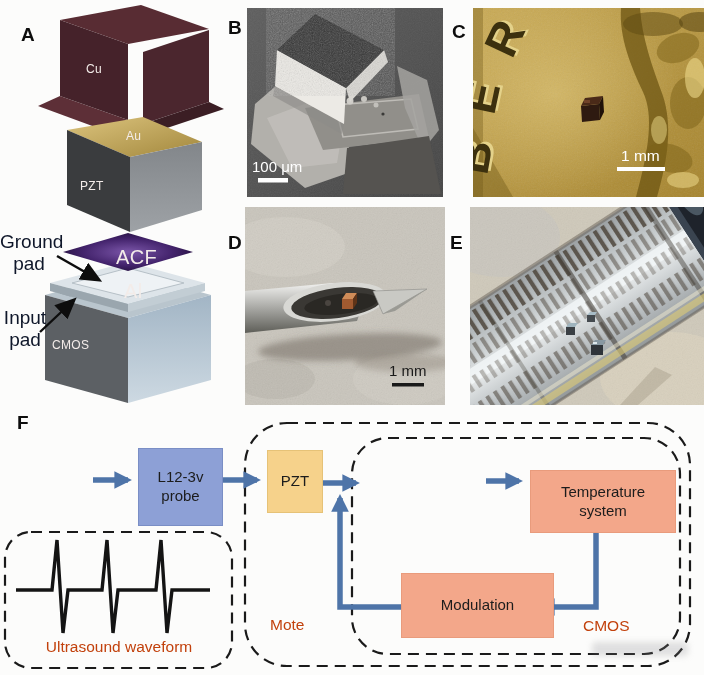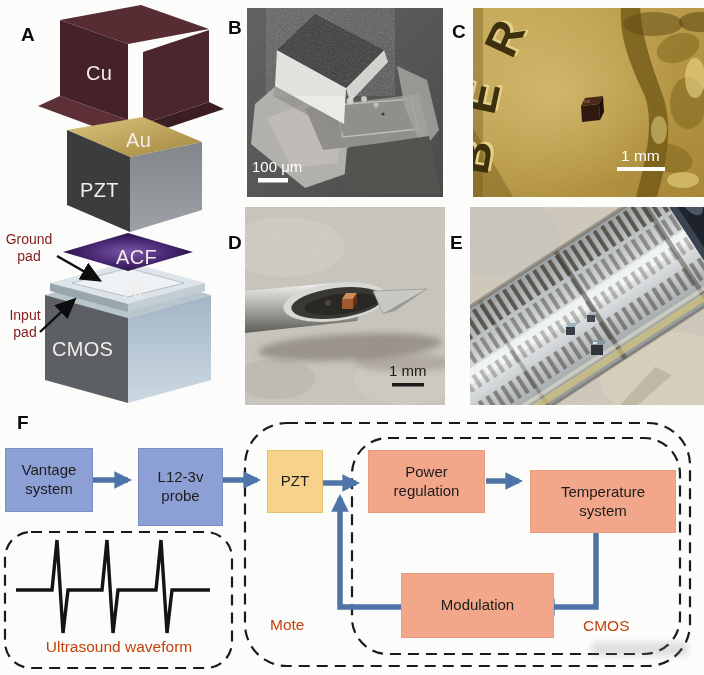--- a/index.html
+++ b/index.html
@@ -1,21 +1,21 @@
 <!DOCTYPE html>
 <html style="--flow-box-blue: #8da0d6; --flow-box-yellow: #f6d28b; --flow-box-salmon: #f3a78a; --arrow-blue: #4e74a8; --cu-layer: #48252c; --au-layer: #c3a860; --pzt-layer: #3b3d3f; --acf-layer: #3d2060; --al-layer: #dfe6ea; --cmos-layer: #9fb4c4;"><head>
 <meta charset="utf-8">
 <style>
   html,body{margin:0;padding:0;background:#ffffff;}
   .figure{position:relative;width:704px;height:675px;background:#fcfcfb;overflow:hidden;
           font-family:"Liberation Sans",sans-serif;}
   .abs{position:absolute;}
   .plabel{position:absolute;font-weight:bold;font-size:19px;color:#0d0d0d;line-height:1;}
-  .layer-label{position:absolute;font-size:20px;color:#f3ece9;line-height:1;letter-spacing:.3px;}
-  .ann-label{position:absolute;font-size:14px;color:#7f1d1d;text-align:center;line-height:1.18;}
+  .layer-label{position:absolute;font-size:12px;color:#f3ece9;line-height:1;letter-spacing:.3px;}
+  .ann-label{position:absolute;font-size:19px;color:#0f172a;text-align:center;line-height:1.18;}
   .fbox{position:absolute;display:flex;align-items:center;justify-content:center;text-align:center;
         font-size:15px;line-height:1.25;color:#1c1c1c;}
   .fbox.blue{background:var(--flow-box-blue,#8da0d6);box-shadow:inset 0 0 0 1px rgba(40,60,120,.18);}
   .fbox.yellow{background:var(--flow-box-yellow,#f6d28b);box-shadow:inset 0 0 0 1px rgba(160,120,30,.18);}
   .fbox.salmon{background:var(--flow-box-salmon,#f3a78a);box-shadow:inset 0 0 0 1px rgba(180,90,50,.15);}
   .region-label{position:absolute;font-size:15.5px;color:#c2410c;line-height:1;}
   .smudge{position:absolute;background:rgba(140,140,145,.25);filter:blur(3px);border-radius:4px;}
 </style>
 </head>
 <body>
@@ -313,35 +313,27 @@
       <path d="M93,70 H128" marker-end="url(#ahF)"></path>
       <path d="M223,70 H257" marker-end="url(#ahF)"></path>
       <path d="M323,73 H356" marker-end="url(#ahF)"></path>
       <path d="M486,71 H519" marker-end="url(#ahF)"></path>
       <path d="M596,103 L596,197 L541,197" marker-end="url(#ahF)"></path>
       <path d="M401,197 L340,197 L340,88" marker-end="url(#ahF)"></path>
     </g>
     <path d="M16,180 H52 L57,130 L63,223 L68,180 H102 L107,130 L113,223 L118,180 H156 L161,130 L167,223 L172,180 H210" fill="none" stroke="#141414" stroke-width="3.4" stroke-linejoin="miter"></path>
   </svg>
 
-  <div class="fbox blue" style="left:5px;top:448px;width:88px;height:64px">
-    <div><span>Vantage</span><br>
-         <span>system</span></div>
-  </div>
   <div class="fbox blue" style="left:138px;top:448px;width:85px;height:78px">
     <div><span>L12-3v</span><br>
          <span>probe</span></div>
   </div>
   <div class="fbox yellow" style="left:267px;top:450px;width:56px;height:63px">
     <span>PZT</span>
   </div>
-  <div class="fbox salmon" style="left:368px;top:450px;width:117px;height:63px">
-    <div><span>Power</span><br>
-         <span>regulation</span></div>
-  </div>
   <div class="fbox salmon" style="left:530px;top:470px;width:146px;height:63px">
     <div><span>Temperature</span><br>
          <span>system</span></div>
   </div>
   <div class="fbox salmon" style="left:401px;top:573px;width:153px;height:65px">
     <span>Modulation</span>
   </div>
 
   <div class="region-label" style="left:270px;top:617px">Mote</div>
   <div class="region-label" style="left:583px;top:618px">CMOS</div>

